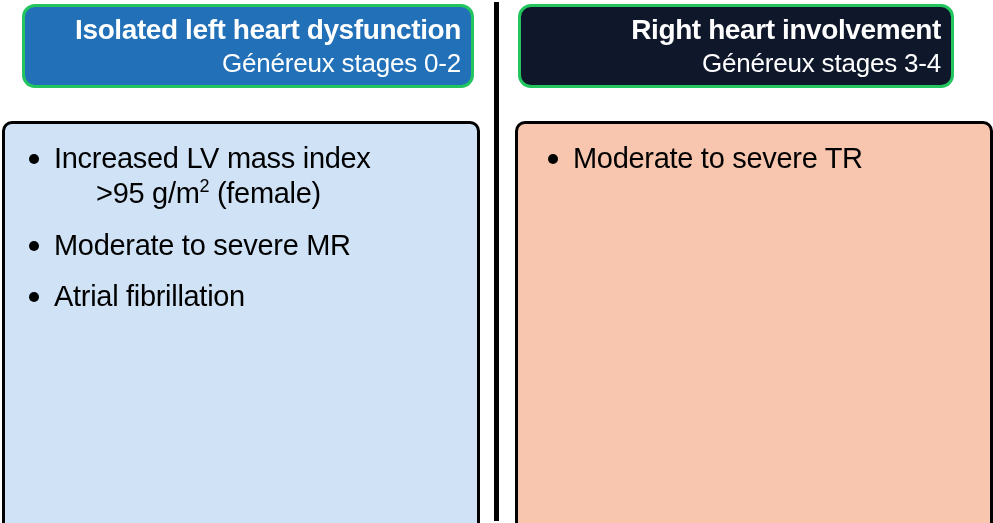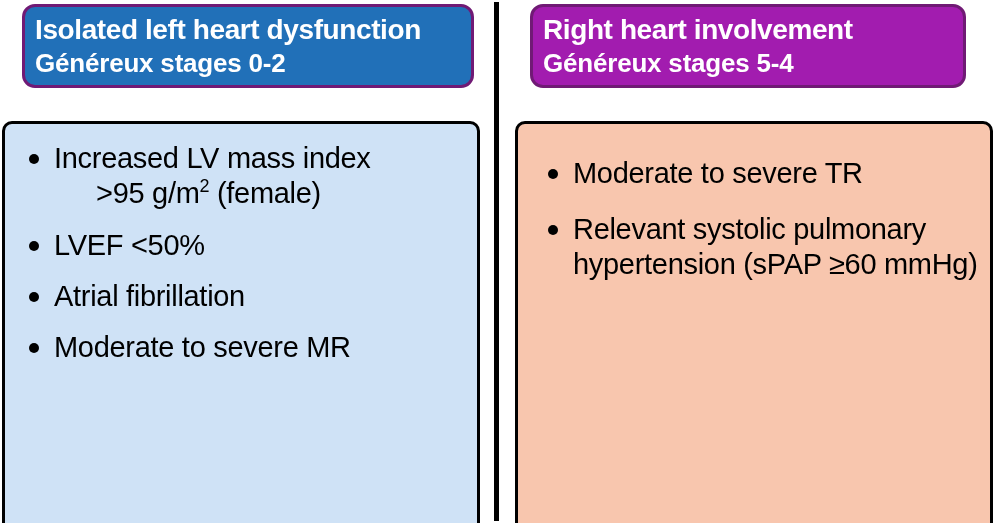--- a/index.html
+++ b/index.html
@@ -21,49 +21,49 @@
     top: 0;
     height: 523px;
   }
   .panel-left  { left: 0;   width: 484px; }
   .panel-right { left: 509px; width: 484px; }
 
   
   .header {
     position: absolute;
     top: 4px;
-    border: 3px solid #701a75;
+    border: 3px solid #22c55e;
     border-radius: 13px;
     box-sizing: border-box;
-    text-align: left;
+    text-align: right;
     color: #ffffff;
     padding: 6px 10px 8px 10px;
     overflow: hidden;
   }
   .panel-left .header {
     left: 22px;
     width: 452px;
     height: 84px;
     background: #2170b8;
   }
   .panel-right .header {
-    left: 21px;
+    left: 9px;
     width: 436px;
     height: 84px;
-    background: #a21caf;
+    background: #0f172a;
   }
   .header-title {
     font-weight: bold;
     font-size: 28px;
     line-height: 34px;
     letter-spacing: -0.4px;
     white-space: nowrap;
   }
   .header-sub {
-    font-weight: bold;
+    font-weight: normal;
     font-size: 26px;
     line-height: 32px;
     letter-spacing: -0.2px;
     white-space: nowrap;
   }
 
   
   .body-box {
     position: absolute;
     top: 93px;
@@ -84,21 +84,21 @@
     height: 424px;
     background: #f8c6ae;
   }
 
   .bullet-list {
     list-style: none;
     margin: 0;
     padding: 0;
   }
   .panel-left .bullet-list  { padding: 17px 0 0 22px; }
-  .panel-right .bullet-list { padding: 32px 0 0 28px; }
+  .panel-right .bullet-list { padding: 17px 0 0 28px; }
 
   .bullet-item {
     position: relative;
     color: #000000;
     font-size: 29px;
     line-height: 34px;
     letter-spacing: -0.3px;
     padding-left: 27px;
   }
   .panel-left .bullet-item  { margin-bottom: 17px; }
@@ -153,60 +153,51 @@
 
   <div class="body-box">
     <ul class="bullet-list">
 
       <li class="bullet-item">
         <span class="bullet-dot"></span>
         <span class="bullet-main">Increased LV mass index</span>
         <span class="bullet-sub">&gt;95 g/m<sup>2</sup> (female)</span>
       </li>
 
-      <li class="bullet-item">
-        <span class="bullet-dot"></span>
-        <span class="bullet-main">LVEF &lt;50%</span>
-      </li>
-
-
+
+
+
+      <li class="bullet-item">
+        <span class="bullet-dot"></span>
+        <span class="bullet-main">Moderate to severe MR</span>
+      </li>
 
       <li class="bullet-item">
         <span class="bullet-dot"></span>
         <span class="bullet-main">Atrial fibrillation</span>
-      </li>
-
-      <li class="bullet-item">
-        <span class="bullet-dot"></span>
-        <span class="bullet-main">Moderate to severe MR</span>
       </li>
 
     </ul>
   </div>
 </div>
 
 <div class="divider"></div>
 
 <div class="panel panel-right">
 
   <div class="header">
     <div class="header-title">Right heart involvement</div>
-    <div class="header-sub">Généreux stages 5-4</div>
+    <div class="header-sub">Généreux stages 3-4</div>
   </div>
 
   <div class="body-box">
     <ul class="bullet-list">
 
       <li class="bullet-item">
         <span class="bullet-dot"></span>
         <span class="bullet-main">Moderate to severe TR</span>
       </li>
 
-      <li class="bullet-item">
-        <span class="bullet-dot"></span>
-        <span class="bullet-main">Relevant systolic pulmonary</span>
-        <span class="bullet-wrap">hypertension (sPAP ≥60 mmHg)</span>
-      </li>
 
 
     </ul>
   </div>
 </div>
 
 </body></html>

